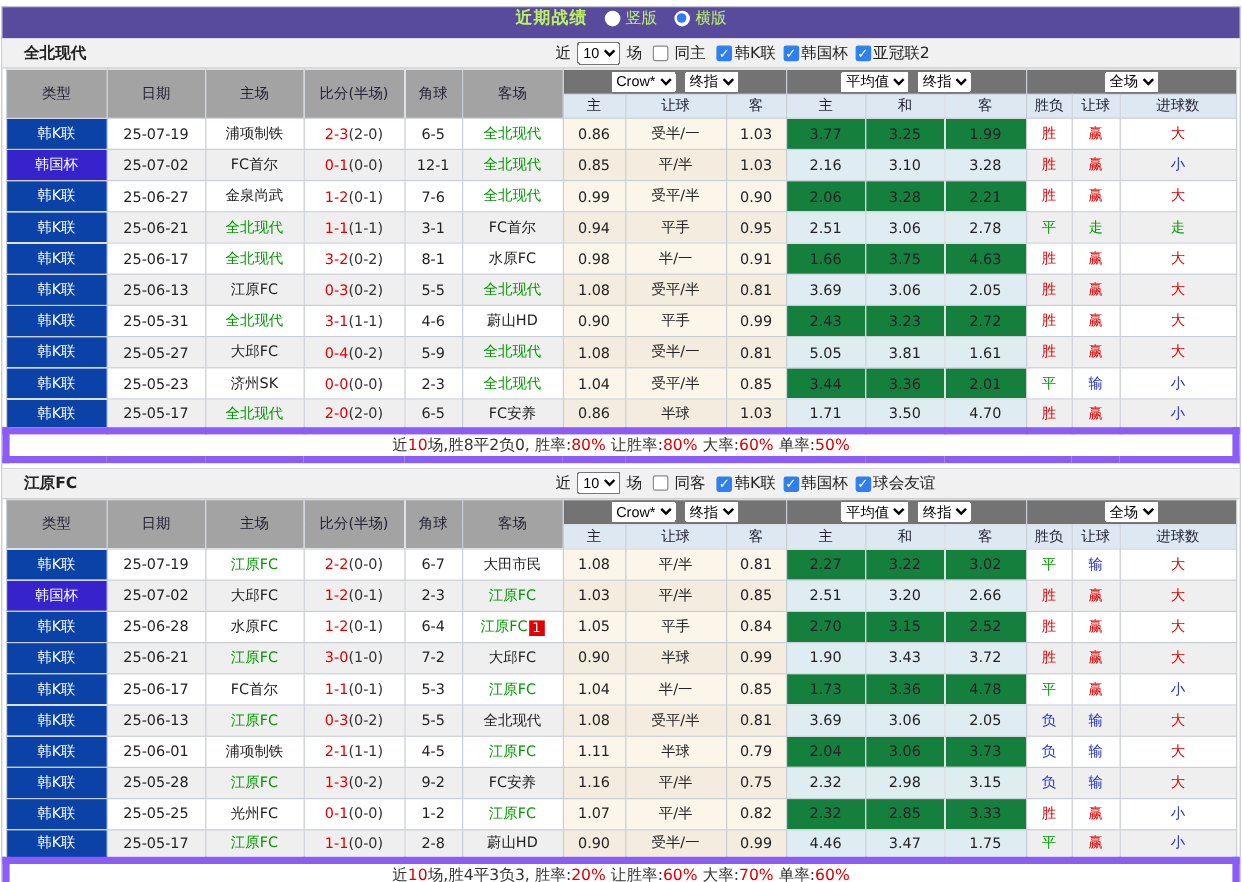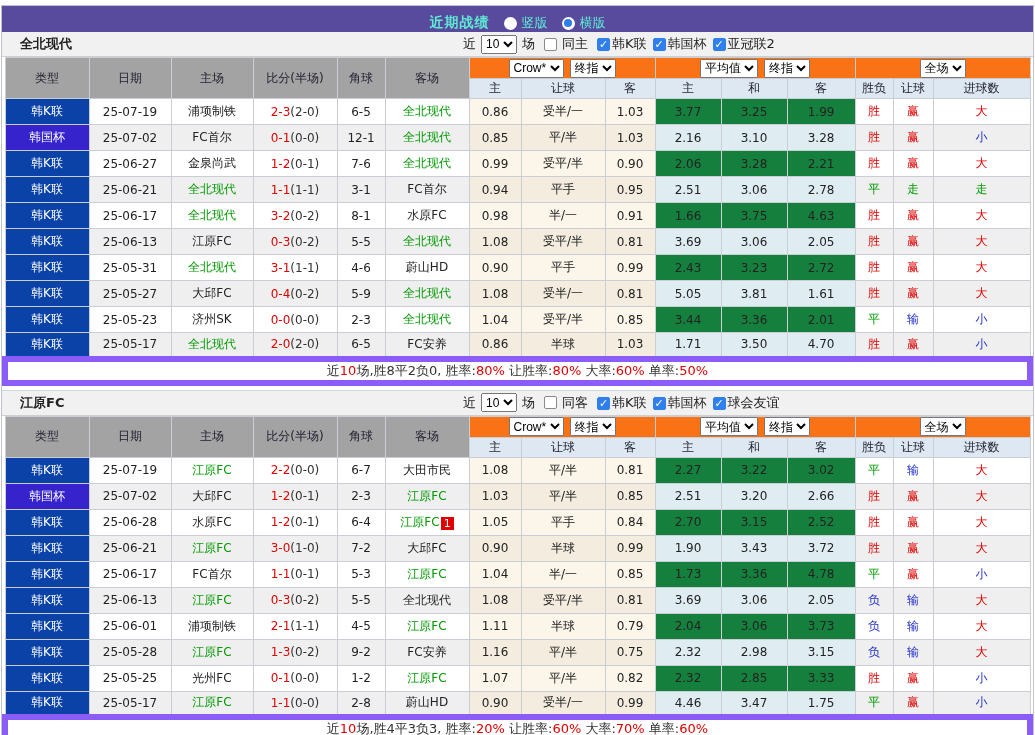--- a/index.html
+++ b/index.html
@@ -5,22 +5,22 @@
   * { box-sizing: border-box; }
   body {
     margin: 0; background: #fff;
     font-family: "DejaVu Sans", "Liberation Sans", sans-serif;
     font-size: 12px; color: #222;
   }
   .page { width: 1033px; margin: 5px auto 0; border: 1px solid #c2c2cf; }
 
   
   .titlebar {
-    height: 26px; background: #584b9d; color: #5eead4;
-    display: flex; align-items: flex-end; justify-content: center; gap: 14px;
+    height: 26px; background: #584b9d; color: #bef264;
+    display: flex; align-items: flex-start; justify-content: center; gap: 14px;
   }
   .titlebar .title { font-weight: bold; font-size: 14px; letter-spacing: 1px; }
   .radio { display: inline-flex; align-items: center; gap: 5px; font-size: 13px; cursor: pointer; }
   .radio .dot { width: 13px; height: 13px; border-radius: 50%; background: #fff; position: relative; display: inline-block; }
   .radio.sel .dot::after { content: ""; position: absolute; inset: 2.5px; border-radius: 50%; background: #2f7ded; }
 
   
   .section + .section { margin-top: 4px; border-top: 1px solid #cfd8e2; }
   .section-head { position: relative; height: 25px; background: #f1f1f1; border-bottom: 1px solid #cfcfcf; display: flex; align-items: center; }
   .team { font-weight: bold; font-size: 13px; margin-left: 18px; }
@@ -30,21 +30,21 @@
         display: inline-flex; align-items: center; justify-content: center; margin: 0 2px 0 6px; cursor: pointer; }
   .cb.on { background: #2f80ed; border-color: #2f80ed; color: #fff; font-size: 11px; line-height: 11px; }
   .cb.on::after { content: "✓"; }
 
   
   table { width: 100%; border-collapse: collapse; table-layout: fixed; }
   th, td { border: 1px solid #c9cdd4; text-align: center; padding: 0 1px; height: 26px;
            font-size: 12px; white-space: nowrap; overflow: hidden; }
   thead th { font-weight: normal; color: #223; }
   thead th.lcol { background: #a3a3a3; }
-  thead tr.groups th.grp { background: #f97316; height: 21px; }
+  thead tr.groups th.grp { background: #737373; height: 21px; }
   thead tr.subs th { background: #dee8f3; height: 20px; }
   thead select { font-size: 12px; height: 19px; margin: 0 3px; }
   tbody tr:nth-child(even) td { background: #efefef; }
   tbody td.odds { background: #fcf5e9; }
   tbody tr:nth-child(even) td.odds { background: #f3ecdf; }
   tbody td.avg { background: #15803d; }
   tbody tr:nth-child(even) td.avg { background: #dfedf3; }
   td.type { color: #fff; }
   td.type.lg { background: #0a42a7 !important; }
   td.type.cup { background: #3623cb !important; }

